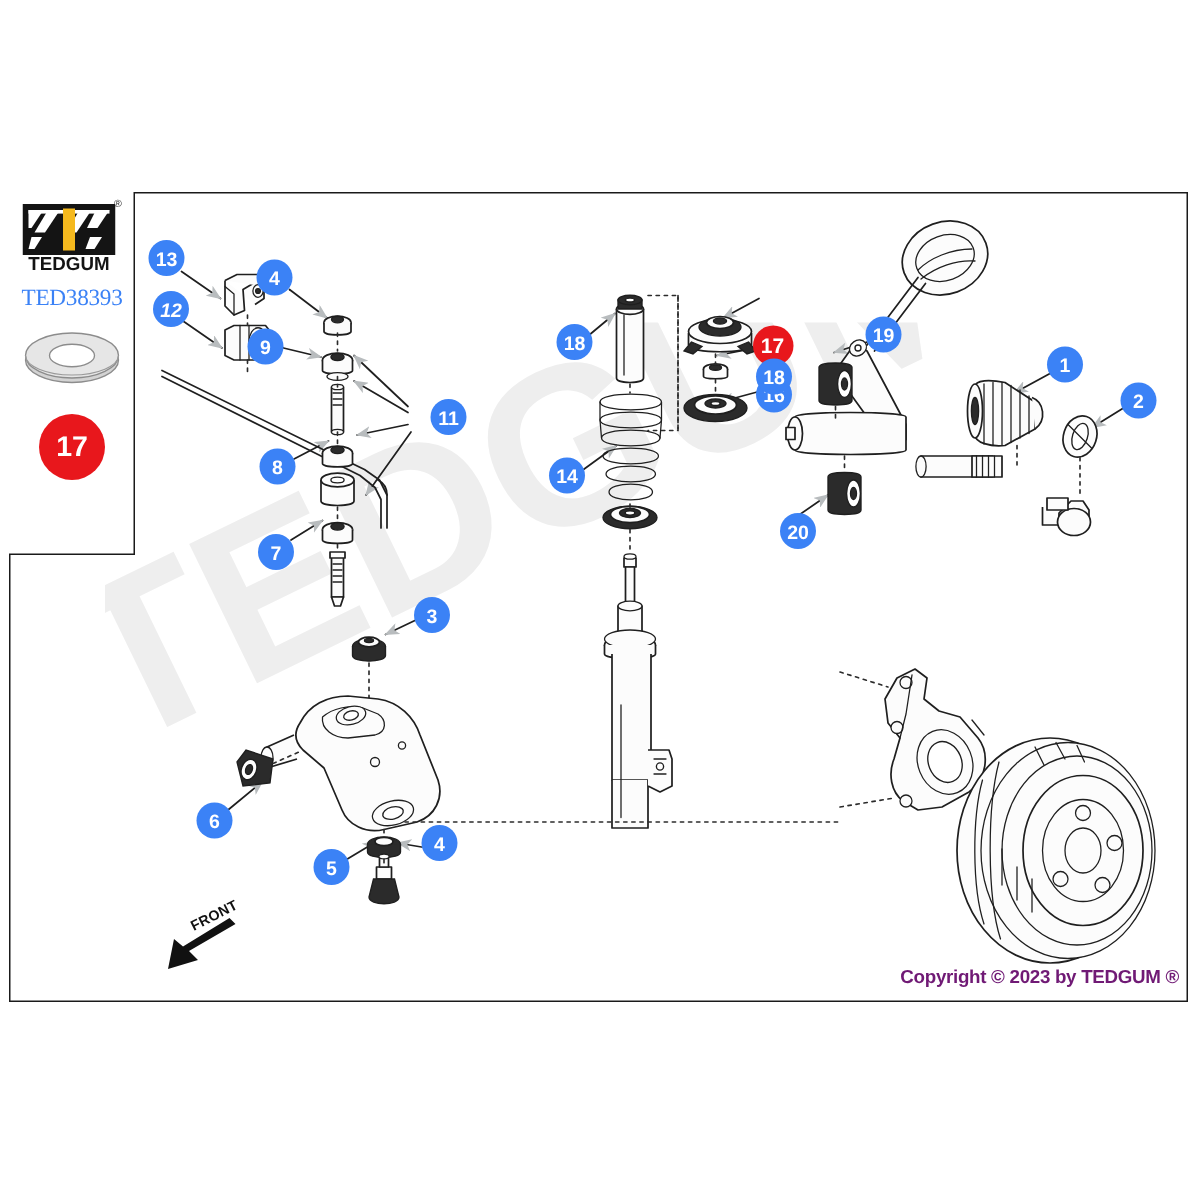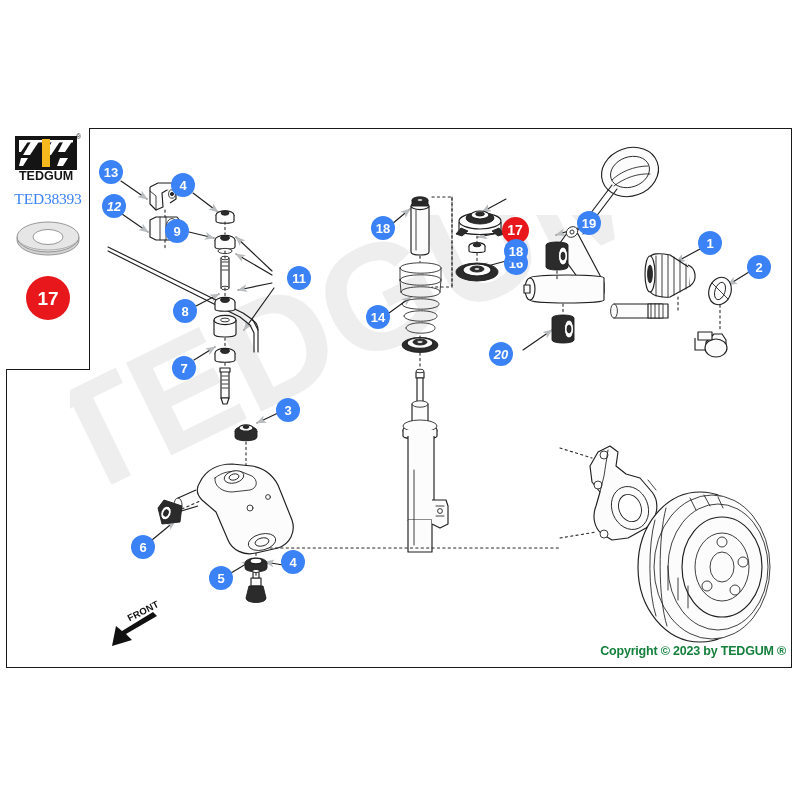--- a/index.html
+++ b/index.html
@@ -95,21 +95,21 @@
     letter-spacing: -0.3px;
     white-space: nowrap;
     z-index: 6;
   }
   
   #copyright {
     position: absolute;
     right: 14px; top: 644px;
     font-size: 12.5px;
     font-weight: bold;
-    color: #15803d;
+    color: #701a75;
     white-space: nowrap;
     letter-spacing: -0.2px;
     z-index: 6;
   }
   
   #drawing {
     position: absolute;
     left: 0; top: 0;
     width: 800px; height: 800px;
     z-index: 3;
@@ -567,16 +567,16 @@
       <div class="callout grey" style="left: 183px; top: 185px;">4</div>
       <div class="callout grey" style="left: 299px; top: 278px; text-align: right;">11</div>
       <div class="callout grey" style="left: 114px; top: 206px; font-style: italic;">12</div>
       <div class="callout grey" style="left: 111px; top: 172px;">13</div>
       <div class="callout grey" style="left: 378px; top: 317px;">14</div>
       <div class="callout grey" style="left: 383px; top: 228px;">18</div>
       <div class="callout grey" style="left: 516px; top: 263px;">16</div>
       <div class="callout red" style="left: 515px; top: 230px;">17</div>
       <div class="callout grey" style="left: 516px; top: 195px; margin-top: 44px;">18</div>
       <div class="callout grey" style="left: 589px; top: 223px;">19</div>
-      <div class="callout grey" style="left: 501px; top: 354px; font-style: italic;">20</div>
+      <div class="callout grey" style="left: 532px; top: 354px;">20</div>
     </div>
 
 </div>
 
 </body></html>

